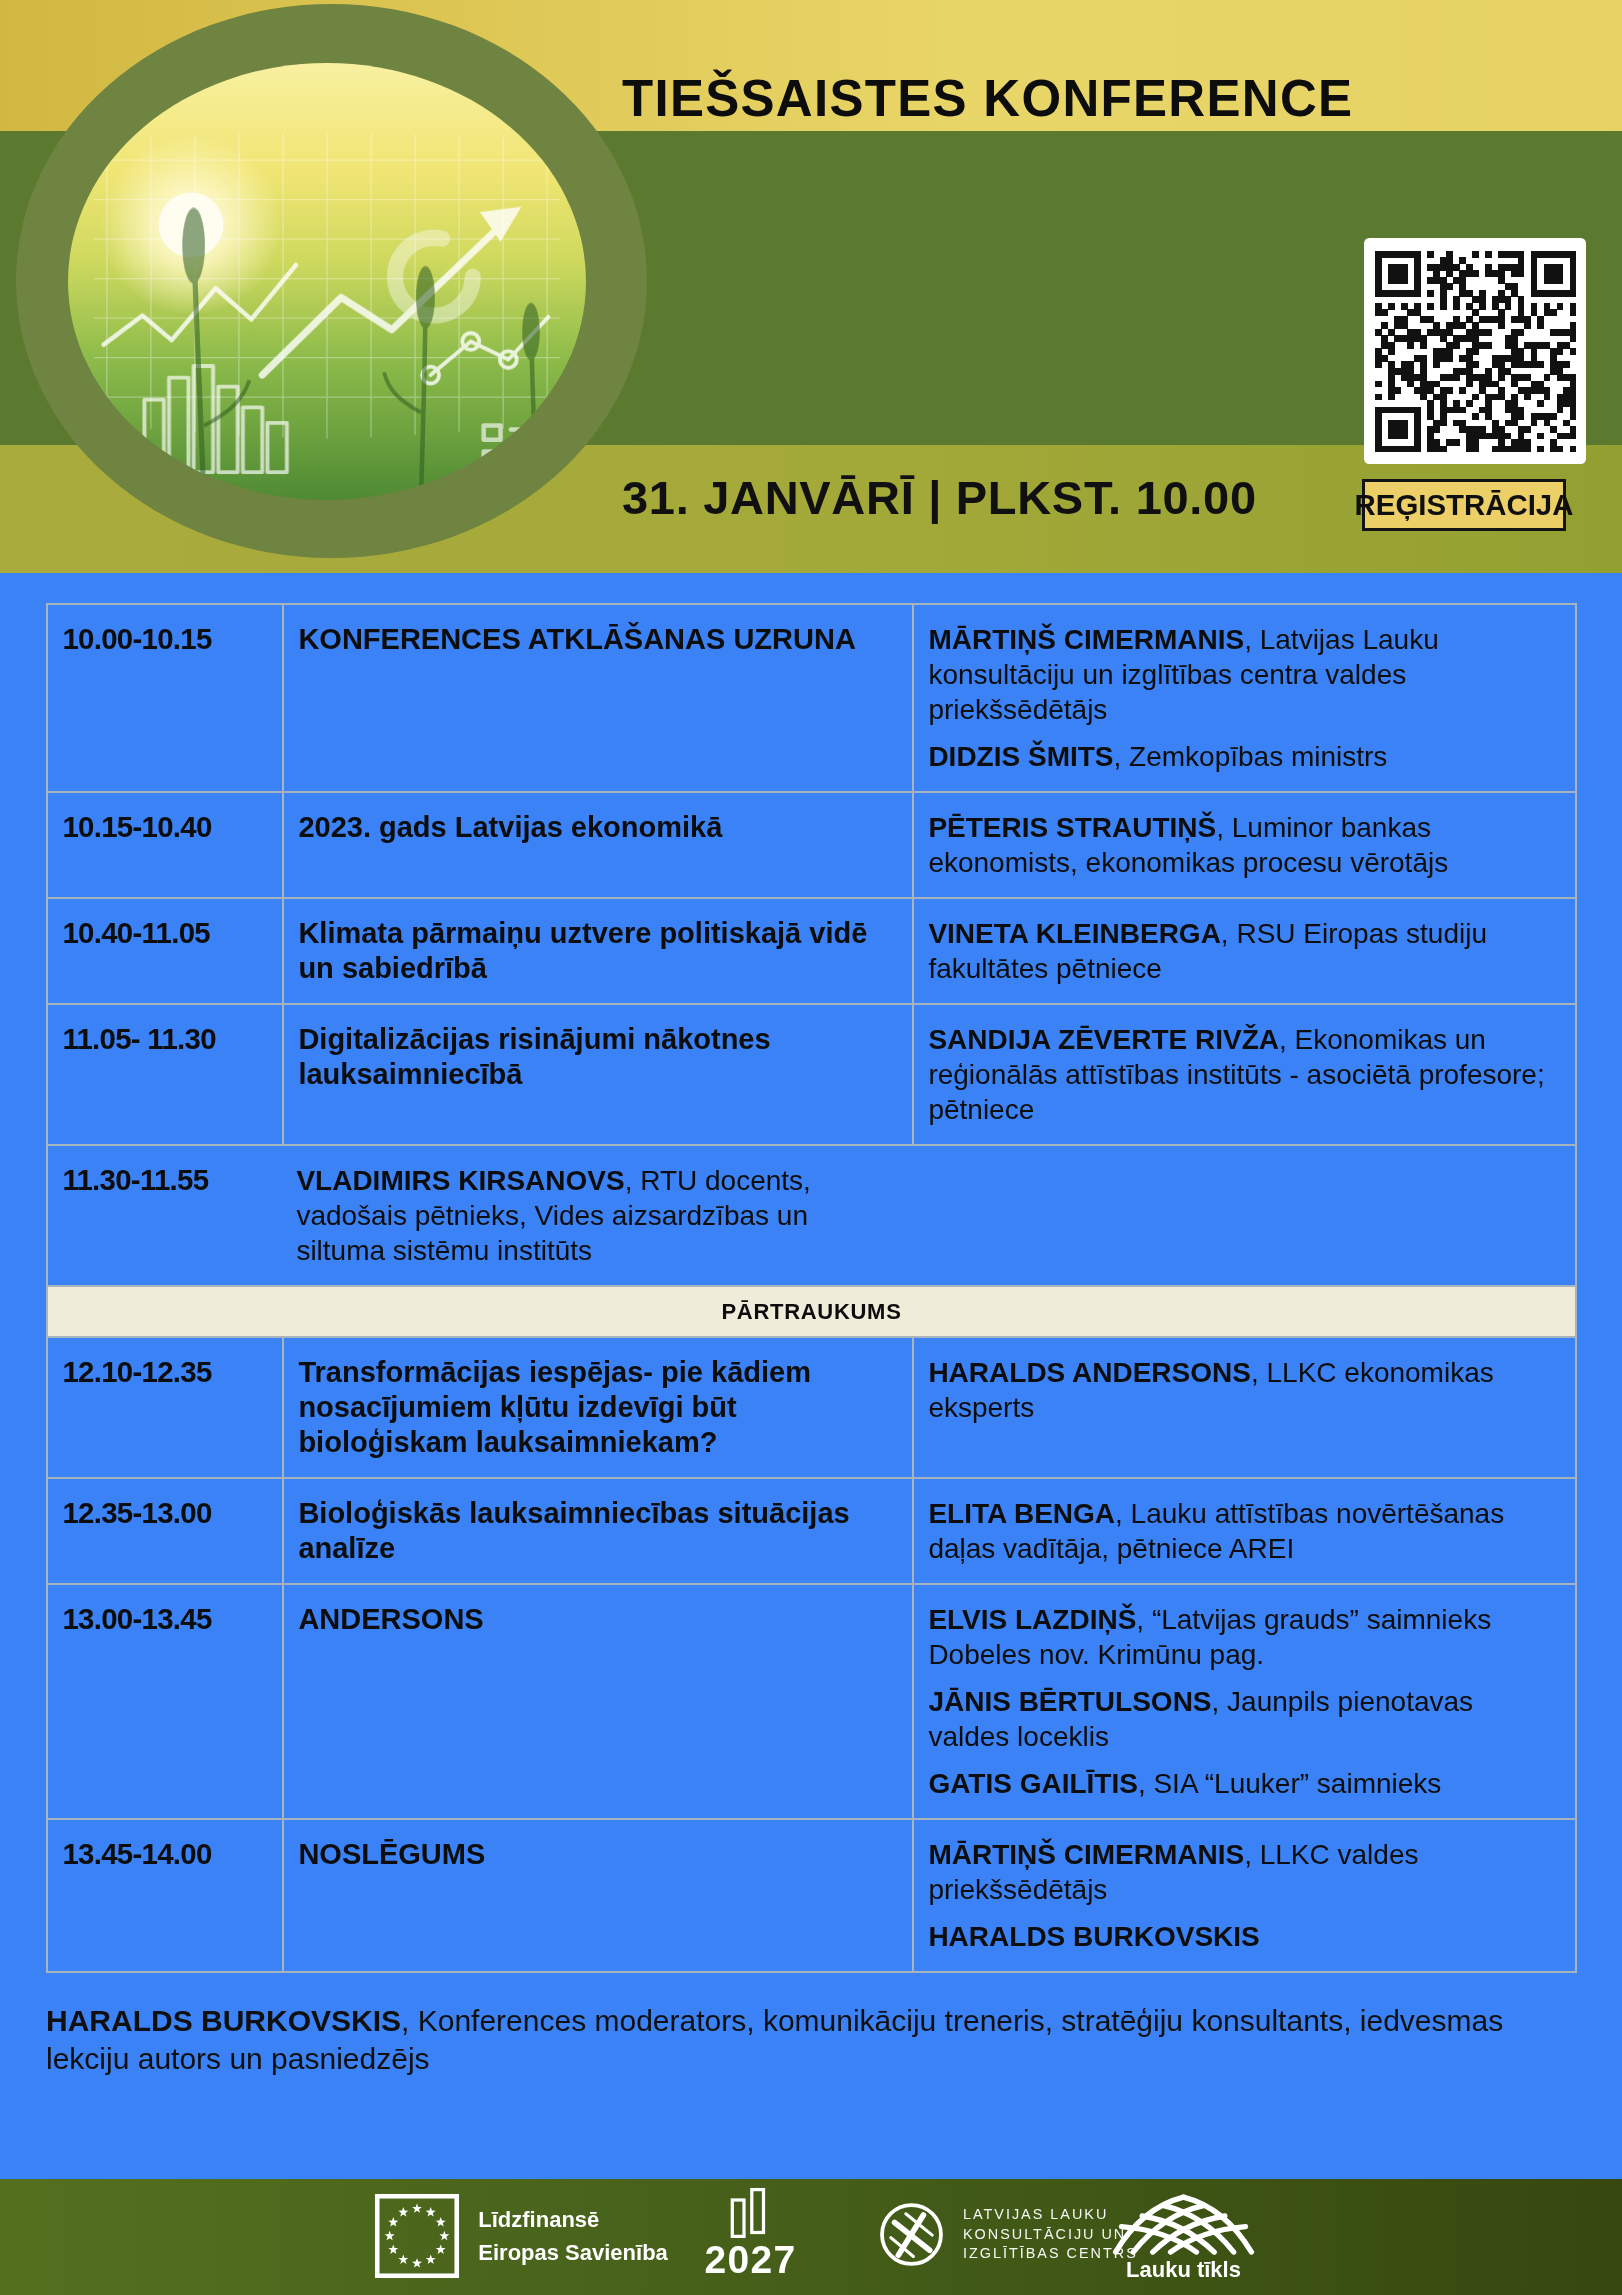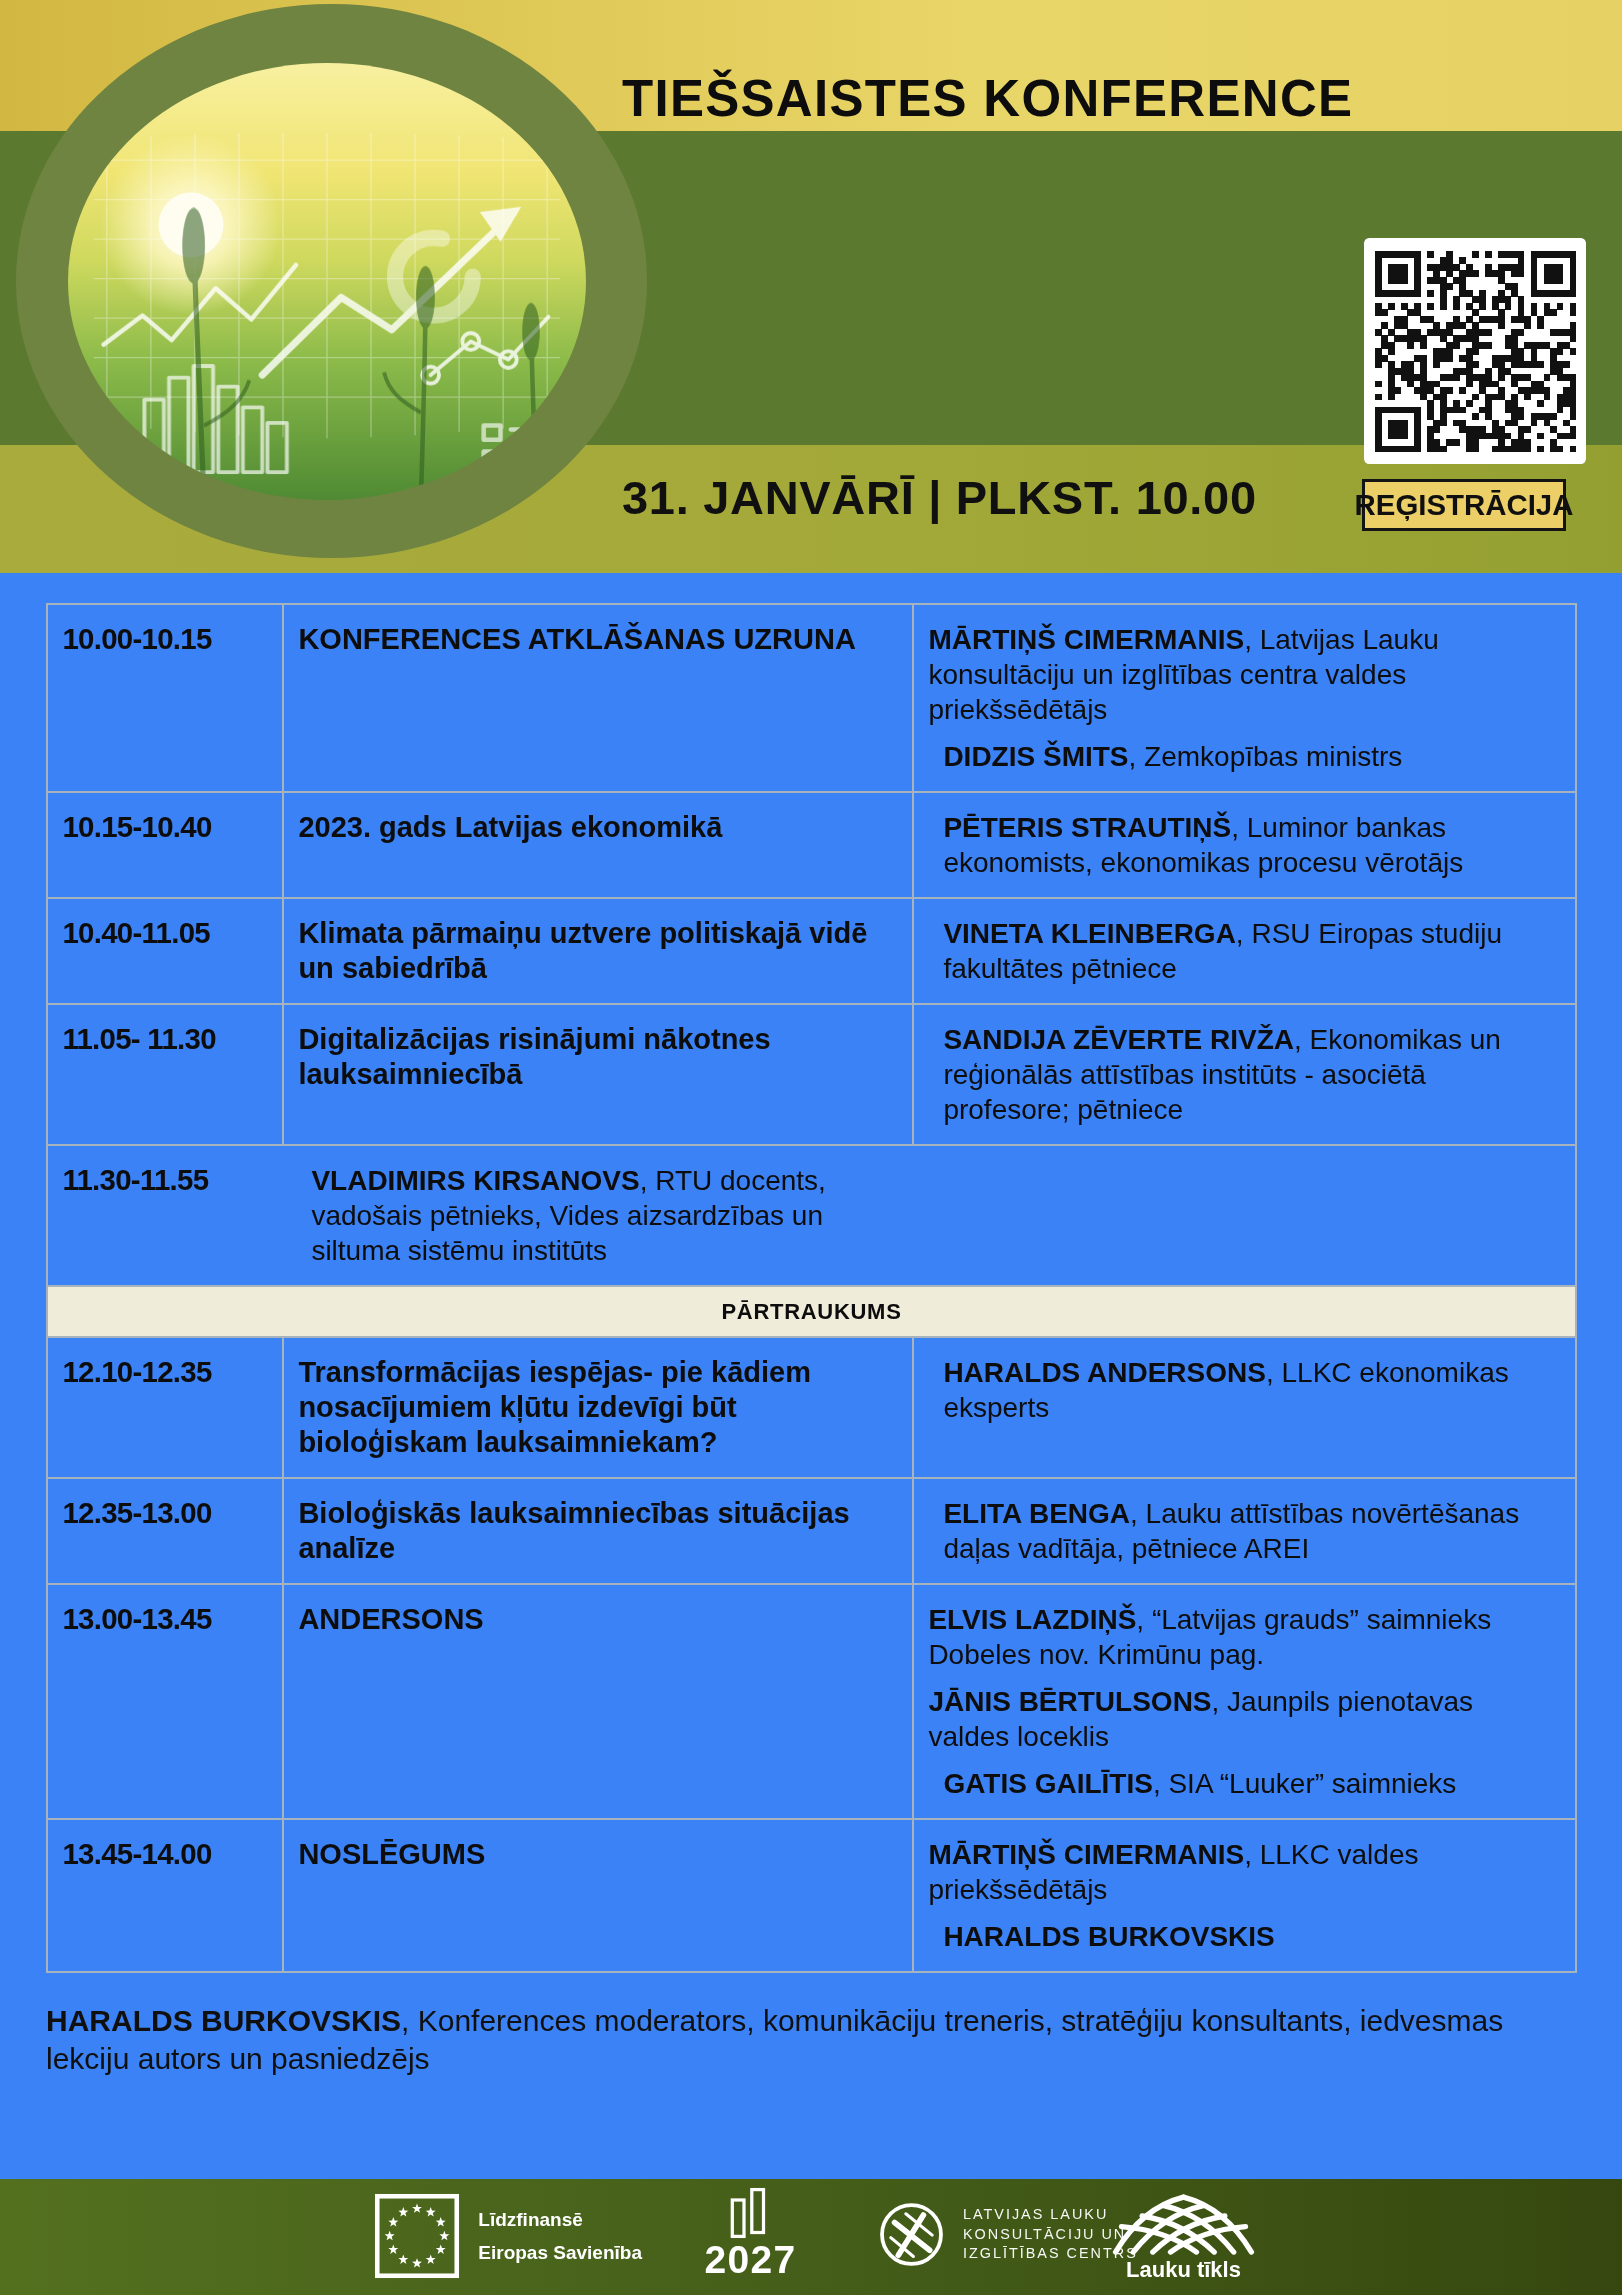--- a/index.html
+++ b/index.html
@@ -35,33 +35,33 @@
   .main{position:absolute;left:46px;top:603px;width:1531px;}
   .agenda{border:2px solid #a8b4bd;}
   .arow{display:grid;grid-template-columns:234px 632px 1fr;}
   .agenda > div + div{border-top:2px solid #a8b4bd;}
   .cell{padding:17px 17px 17px 14.4px;box-sizing:border-box;}
   .cell.time{font-size:29.4px;font-weight:700;letter-spacing:-0.7px;white-space:nowrap;}
   .cell.topic{font-size:29px;font-weight:700;line-height:35px;
               border-left:2px solid #a8b4bd;border-right:2px solid #a8b4bd;}
   .cell.speakers{font-size:28px;line-height:35px;}
   .sp{margin:0 0 11.8px 0;}
-  .sp:last-child{margin-bottom:0;margin-left:15px;}
+  .sp:last-child{margin-bottom:0;}
   .sp b{font-weight:700;}
   .brk{background:#efecda;text-align:center;font-size:22px;font-weight:700;
        padding:11.8px 0;letter-spacing:0.7px;}
 
   .moderator{margin-top:29px;font-size:30px;line-height:38px;color:#101010;}
 
   
   .bottombar{position:absolute;left:0;top:2179px;width:1623px;height:116px;
              background:linear-gradient(90deg,#53701f 0%,#46601a 45%,#36480f 100%);
              color:#fff;}
   .eu{position:absolute;left:374px;top:14.4px;display:flex;align-items:center;gap:18.3px;}
-  .eu-lines{font-size:19px;font-weight:700;line-height:33px;}
+  .eu-lines{font-size:22px;font-weight:700;line-height:33px;}
   .l2027{position:absolute;left:695px;top:7.9px;width:111px;text-align:center;}
   .l2027 .num{font-size:39px;font-weight:700;letter-spacing:1.3px;margin-top:-2.6px;}
   .llkc{position:absolute;left:877px;top:21px;display:flex;align-items:center;gap:17px;}
   .llkc-lines{font-size:14.4px;letter-spacing:2px;line-height:19.6px;font-weight:400;opacity:.96;}
   .lt{position:absolute;left:1105px;top:10.5px;width:157px;text-align:center;}
   .lt-label{font-size:22px;font-weight:700;margin-top:0px;}
 </style>
 </head>
 <body>
 

